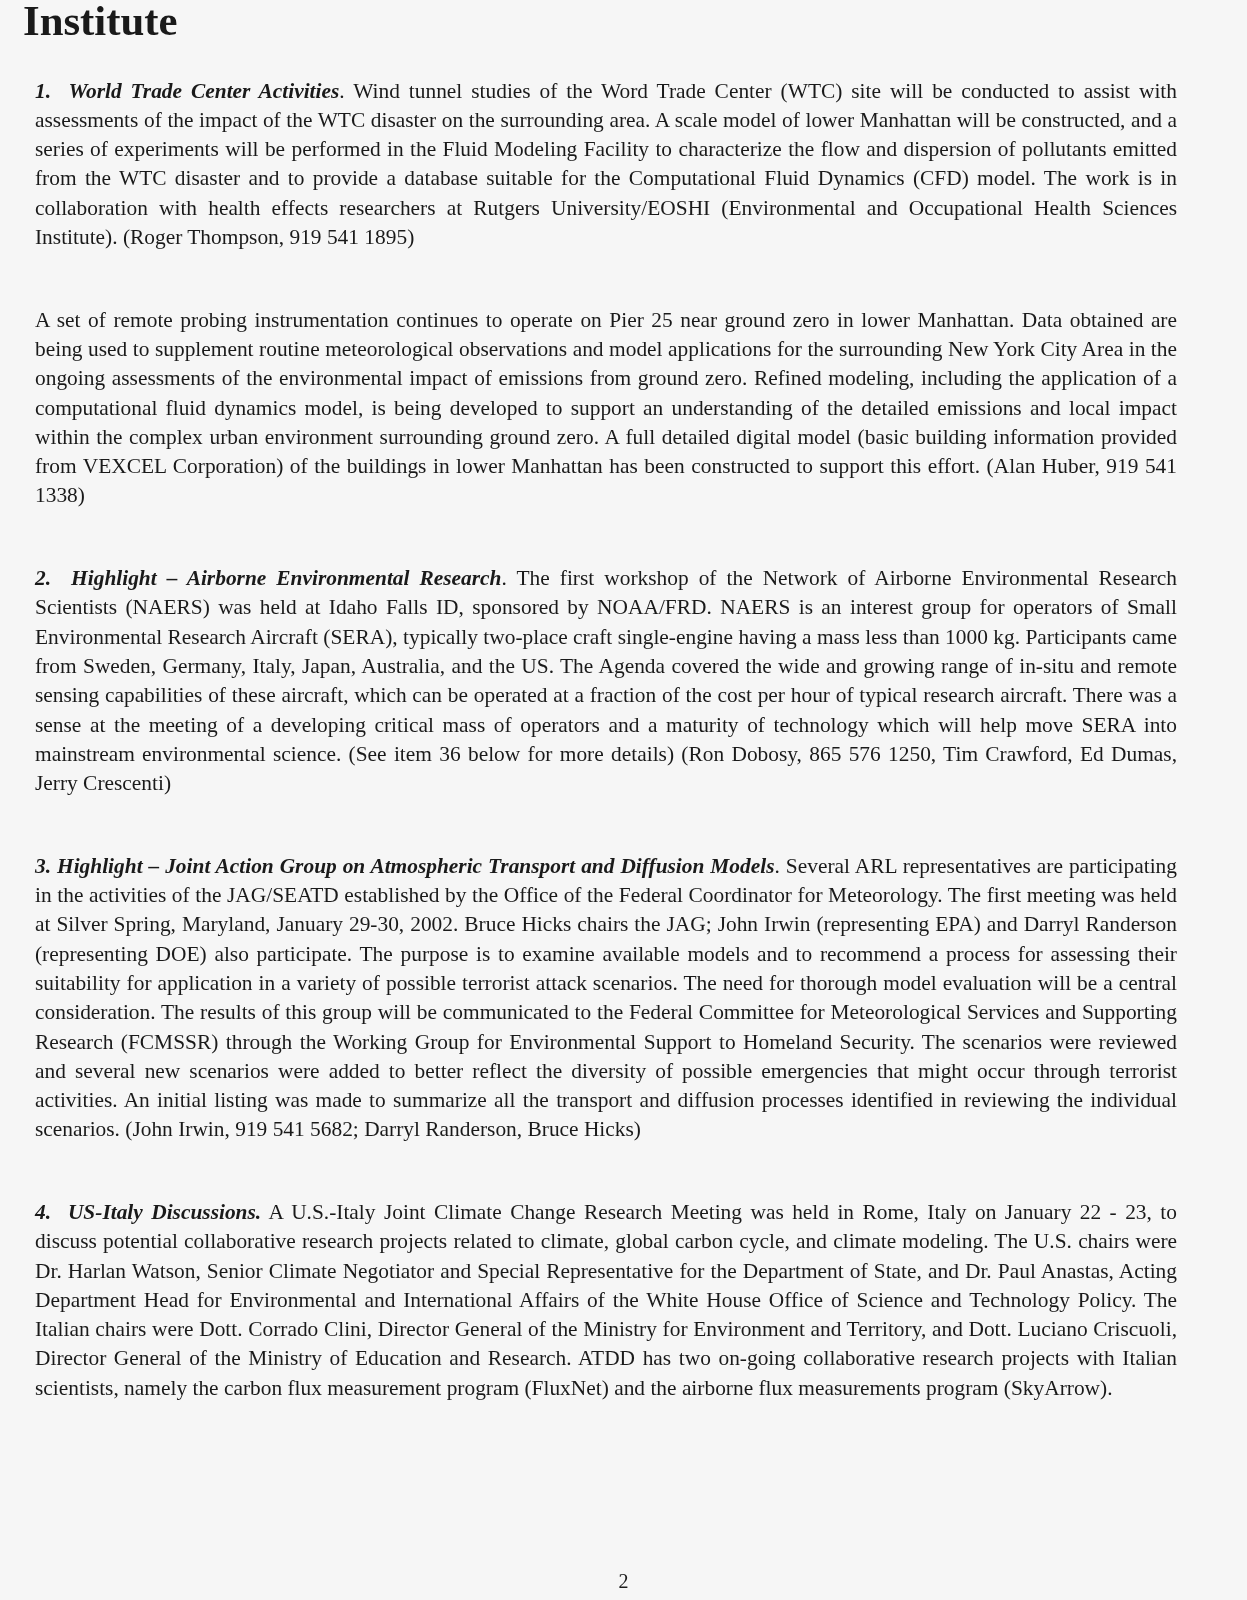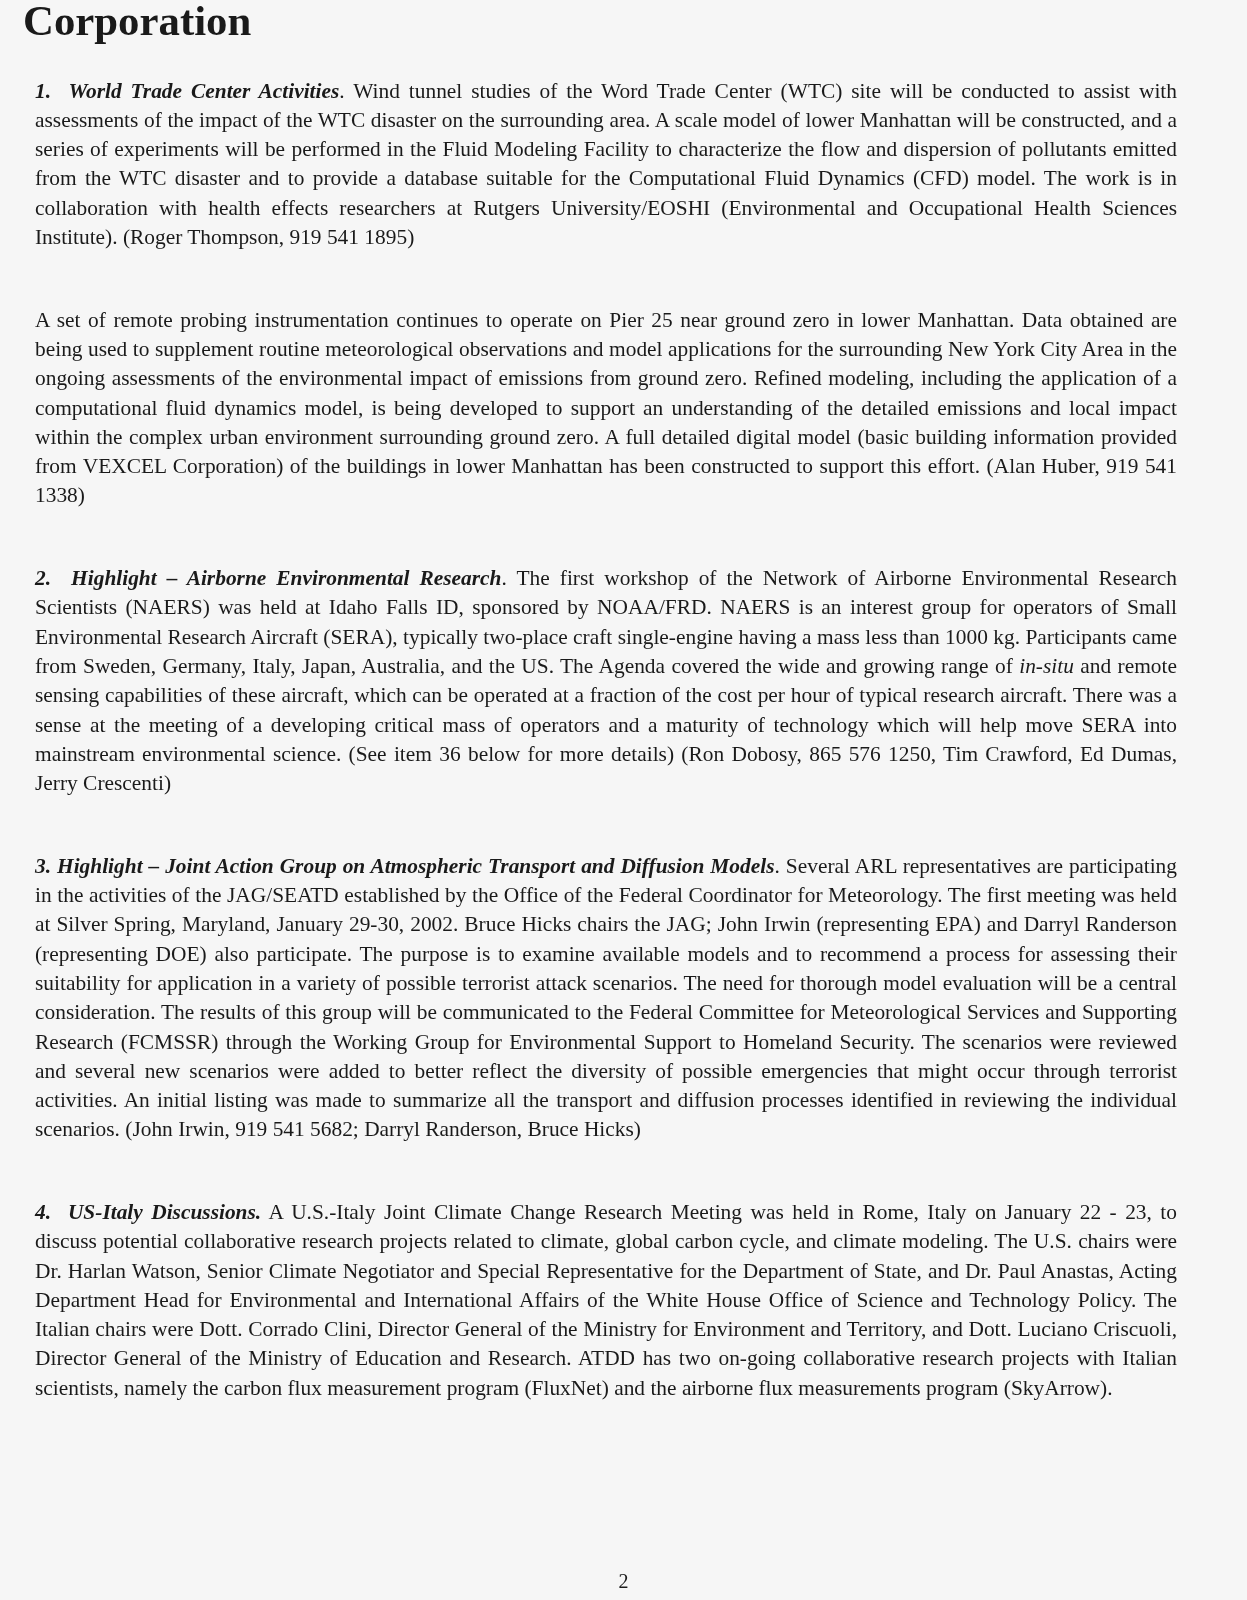--- a/index.html
+++ b/index.html
@@ -25,36 +25,36 @@
     margin: 0;
     line-height: 29.3px;
   }
   .para {
     margin: 12px;
     text-align: justify;
     text-align-last: left;
   }
   .gap { height: 29.3px; }
   .heading-run { font-weight: bold; font-style: italic; }
-  .em { font-style: italic; }
+  .em { }
   .page-number {
     position: absolute;
     top: 1569px;
     left: 0;
     width: 1247px;
     text-align: center;
     font-size: 20px;
     line-height: 24px;
   }
 </style>
 </head>
 <body>
 
 <div class="page">
-  <h1 class="doc-title">Corporation</h1>
+  <h1 class="doc-title">Institute</h1>
   <div class="gap"></div>
 
   <p class="para"><span class="heading-run"><span>1.</span>&nbsp; <span>World Trade Center Activities</span></span><span>.</span><span> Wind tunnel studies of the Word Trade Center (WTC) site will be conducted to assist with assessments of the impact of the WTC disaster on the surrounding area.  A scale model of lower Manhattan will be constructed, and a series of experiments will be performed in the Fluid Modeling Facility to characterize the flow and dispersion of pollutants emitted from the WTC disaster and to provide a database suitable for the Computational Fluid Dynamics (CFD) model.  The work is in collaboration with health effects researchers at Rutgers University/EOSHI (Environmental and Occupational Health Sciences Institute).  (Roger Thompson, 919 541 1895)</span></p>
   <div class="gap"></div>
   <p class="para">A set of remote probing instrumentation continues to operate on Pier 25 near ground zero in lower Manhattan.  Data obtained are being used to supplement routine meteorological observations and  model applications for the surrounding New York City Area in the ongoing assessments of the environmental impact of emissions from ground zero.  Refined modeling, including the application of a computational fluid dynamics model, is being developed to support an understanding of the detailed emissions and local impact within the complex urban environment surrounding ground zero.  A full detailed digital model (basic building information provided from VEXCEL Corporation) of the buildings in lower Manhattan has been constructed to support this effort.  (Alan Huber, 919 541 1338)</p>
   <div class="gap"></div>
 
   <p class="para"><span class="heading-run"><span>2.</span>&nbsp; <span>Highlight – Airborne Environmental Research</span></span><span>.</span><span> The first workshop of the Network of Airborne Environmental Research Scientists (NAERS) was held at Idaho Falls ID, sponsored by NOAA/FRD.  NAERS is an interest group for operators of Small Environmental Research Aircraft (SERA), typically two-place craft single-engine having a mass less than 1000 kg.  Participants came from Sweden, Germany, Italy, Japan, Australia, and the US. The Agenda covered the wide and growing range of </span><span class="em">in-situ</span><span> and remote sensing capabilities of these  aircraft, which can be operated at a fraction of the cost per hour of typical research aircraft.  There was a sense at the meeting of a developing critical mass of operators and a maturity of technology which will help move SERA into mainstream environmental science.  (See item 36 below for more details)  (Ron Dobosy, 865 576 1250, Tim Crawford, Ed Dumas, Jerry Crescenti)</span></p>
   <div class="gap"></div>
 

